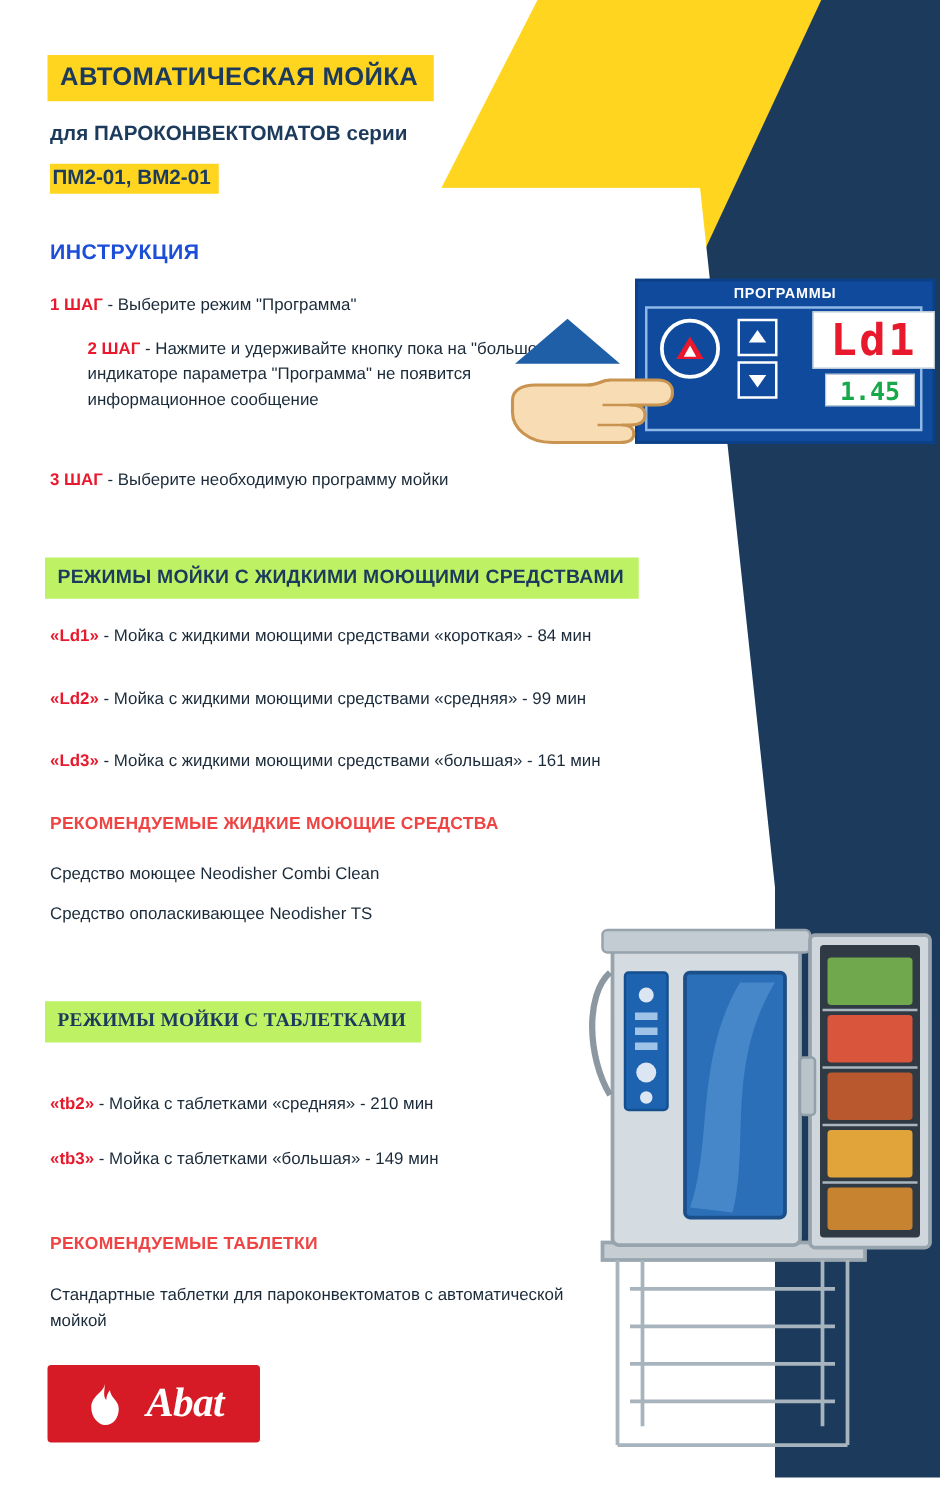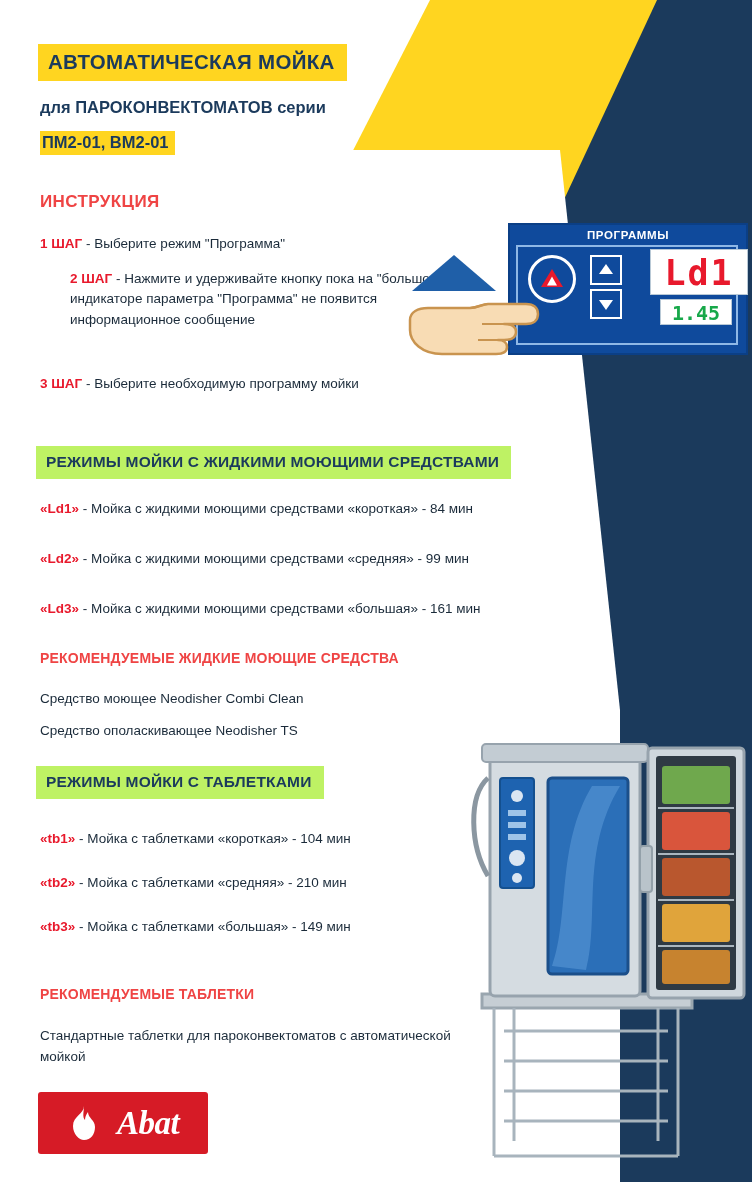--- a/index.html
+++ b/index.html
@@ -96,21 +96,21 @@
     font-size: 16.5px;
     font-weight: bold;
     color: #1b3a5c;
   }
 
   .h-instruction {
     position: absolute;
     top: 192px; left: 40px;
     font-size: 17px;
     font-weight: bold;
-    color: #ef4444;
+    color: #1d4ed8;
     letter-spacing: 0.4px;
   }
 
   .step {
     position: absolute;
     left: 40px;
     font-size: 13.5px;
     color: #1b2b3a;
     line-height: 1.5;
   }
@@ -127,21 +127,21 @@
     left: 36px;
     background: #bef264;
     font-size: 15.5px;
     font-weight: bold;
     color: #1b3a5c;
     padding: 7px 12px 8px 10px;
     letter-spacing: 0.2px;
     text-align: center;
   }
   .band-liquid { top: 446px; }
-  .band-tabs { top: 766px; }
+  .band-tabs { top: 801px; font-family: Liberation Serif, serif; }
 
   .mode-line {
     position: absolute;
     left: 40px;
     font-size: 13.5px;
     color: #1b2b3a;
   }
   .mode-line .code {
     color: #e8192c;
     font-weight: bold;
@@ -398,23 +398,20 @@
       <span class="code">«Ld2»</span><span> - Мойка с жидкими моющими средствами «средняя» - 99 мин</span>
     </div>
     <div class="mode-line ml3">
       <span class="code">«Ld3»</span><span> - Мойка с жидкими моющими средствами «большая» - 161 мин</span>
     </div>
     <div class="subhead sh-liquid">РЕКОМЕНДУЕМЫЕ ЖИДКИЕ МОЮЩИЕ СРЕДСТВА</div>
     <div class="plain pl1">Средство моющее Neodisher Combi Clean</div>
     <div class="plain pl2">Средство ополаскивающее Neodisher TS</div>
 
     <div class="band band-tabs">РЕЖИМЫ МОЙКИ С ТАБЛЕТКАМИ</div>
-    <div class="mode-line mt1">
-      <span class="code">«tb1»</span><span> - Мойка с таблетками «короткая» - 104 мин</span>
-    </div>
     <div class="mode-line mt2">
       <span class="code">«tb2»</span><span> - Мойка с таблетками «средняя» - 210 мин</span>
     </div>
     <div class="mode-line mt3">
       <span class="code">«tb3»</span><span> - Мойка с таблетками «большая» - 149 мин</span>
     </div>
     <div class="subhead sh-tabs">РЕКОМЕНДУЕМЫЕ ТАБЛЕТКИ</div>
     <div class="plain pt1">Стандартные таблетки для пароконвектоматов с автоматической мойкой</div>
 
     <div class="oven">

